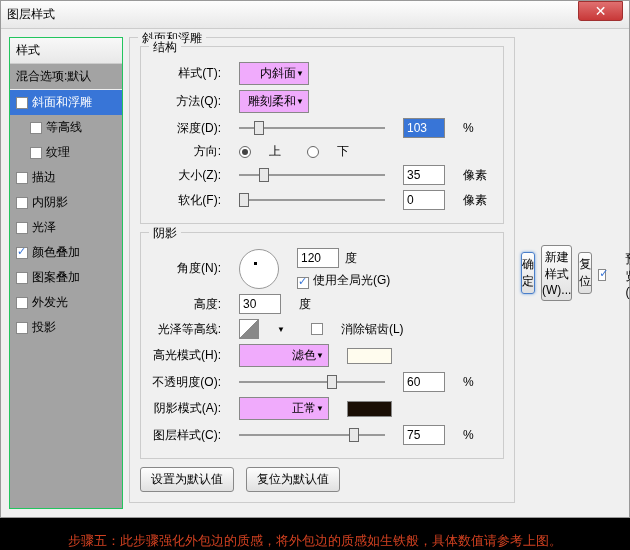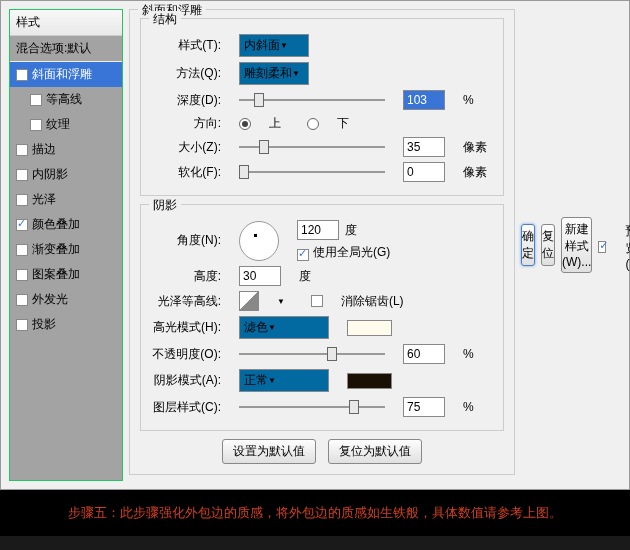--- a/index.html
+++ b/index.html
@@ -17,49 +17,53 @@
 .lp-child{padding-left:20px}
 .chk{width:12px;height:12px;border:1px solid #888;background:#fff;display:inline-block;position:relative}
 .chk.on::after{content:"✓";position:absolute;top:-3px;left:0;color:#3875d7;font-size:11px}
 .lp-item.sel .chk.on::after{color:#fff}
 .center-panel{flex:1}
 .fieldset{border:1px solid #ccc;padding:8px 10px 10px;margin-bottom:6px;position:relative}
 .legend{position:absolute;top:-8px;left:8px;background:#f0f0f0;padding:0 4px}
 .sub-fieldset{border:1px solid #ccc;padding:10px 10px 8px;margin-bottom:8px;position:relative}
 .row{display:flex;align-items:center;margin:5px 0;gap:18px}
 .lbl{width:70px;text-align:right}
-.dd{border:1px solid #888;background:#0369a1;padding:2px 4px;min-width:70px;display:flex;justify-content:flex-start;align-items:center}
+.dd{border:1px solid #888;background:#f0abfc;padding:2px 4px;min-width:70px;display:flex;justify-content:flex-end;align-items:center}
 .dd-arrow{font-size:8px}
 .slider{flex:1;height:18px;position:relative;display:flex;align-items:center}
 .slider-track{height:2px;background:#999;flex:1;position:relative}
 .slider-thumb{width:10px;height:14px;background:#e8e8e8;border:1px solid #666;position:absolute;top:-6px}
 .numbox{width:42px;border:1px solid #888;background:#fff;padding:2px 3px;text-align:left}
 .numbox.sel{background:#3875d7;color:#fff}
 .unit{width:30px}
 .radio{width:12px;height:12px;border:1px solid #666;border-radius:50%;display:inline-block;position:relative;background:#fff}
 .radio.on::after{content:"";width:6px;height:6px;background:#444;border-radius:50%;position:absolute;top:2px;left:2px}
 .angle-widget{width:40px;height:40px;border:1px solid #999;border-radius:50%;position:relative;background:#fff}
 .angle-widget::after{content:"";position:absolute;width:3px;height:3px;background:#000;top:12px;left:14px}
 .swatch{width:20px;height:20px;border:1px solid #888;display:inline-block}
 .swatch.gloss{background:linear-gradient(135deg,#fff 0%,#fff 49%,#888 50%,#888 100%)}
 .swatch.hl{background:#fffcee;width:45px;height:16px}
 .swatch.sh{background:#1a0f05;width:45px;height:16px}
 .btn{background:linear-gradient(#fdfdfd,#e0e0e0);border:1px solid #888;padding:3px 10px;border-radius:3px}
-.btn-row{display:flex;justify-content:center;gap:12px;margin-top:8px}
+.btn-row{display:flex;gap:12px;margin-top:8px}
 .right-panel{width:100px;display:flex;gap:6px;align-items:center}
 .rbtn{width:96px;padding:3px 0;text-align:center;background:linear-gradient(#fdfdfd,#e0e0e0);border:1px solid #888;border-radius:3px}
 .rbtn.primary{border:1px solid #4a7ec9;box-shadow:0 0 3px #6aa0e0}
 .preview{width:70px;height:60px;border:1px solid #888;background:#ccc;display:flex;align-items:center;justify-content:center;margin-top:4px}
 .preview-inner{width:36px;height:36px;background:radial-gradient(circle at 30% 30%,#555,#000)}
 .footer{background:#000;color:#d04020;padding:14px 10px;text-align:center;font-size:13px}
 </style>
 </head>
 <body>
 
 <div class="window">
+  <div class="titlebar">
+    <span class="titlebar-title">图层样式</span>
+    <div class="close-btn">✕</div>
+  </div>
   <div class="dialog-body">
     <div class="left-panel">
       <div class="lp-header">样式</div>
       <div class="lp-sub">混合选项:默认</div>
       <div id="lp-items">
           <div class="lp-item sel">
             <span class="chk on"></span>
             <span>斜面和浮雕</span>
           </div>
           <div class="lp-item lp-child">
@@ -81,24 +85,20 @@
           <div class="lp-item">
             <span class="chk"></span>
             <span>光泽</span>
           </div>
           <div class="lp-item">
             <span class="chk on"></span>
             <span>颜色叠加</span>
           </div>
           <div class="lp-item">
             <span class="chk"></span>
-            <span>渐变叠加</span>
-          </div>
-          <div class="lp-item">
-            <span class="chk"></span>
             <span>图案叠加</span>
           </div>
           <div class="lp-item">
             <span class="chk"></span>
             <span>外发光</span>
           </div>
           <div class="lp-item">
             <span class="chk"></span>
             <span>投影</span>
           </div>
@@ -232,22 +232,22 @@
 
         <div class="btn-row">
           <div class="btn">设置为默认值</div>
           <div class="btn">复位为默认值</div>
         </div>
       </div>
     </div>
 
     <div class="right-panel">
       <div class="rbtn primary">确定</div>
+      <div class="rbtn">新建样式(W)...</div>
       <div class="rbtn">复位</div>
-      <div class="rbtn">新建样式(W)...</div>
       <div style="display:flex;gap:20px;align-items:center;margin-top:4px">
         <span class="chk on"></span>
         <span>预览(V)</span>
       </div>
       <div class="preview">
           <div class="preview-inner"></div>
         </div>
     </div>
   </div>
 </div>

